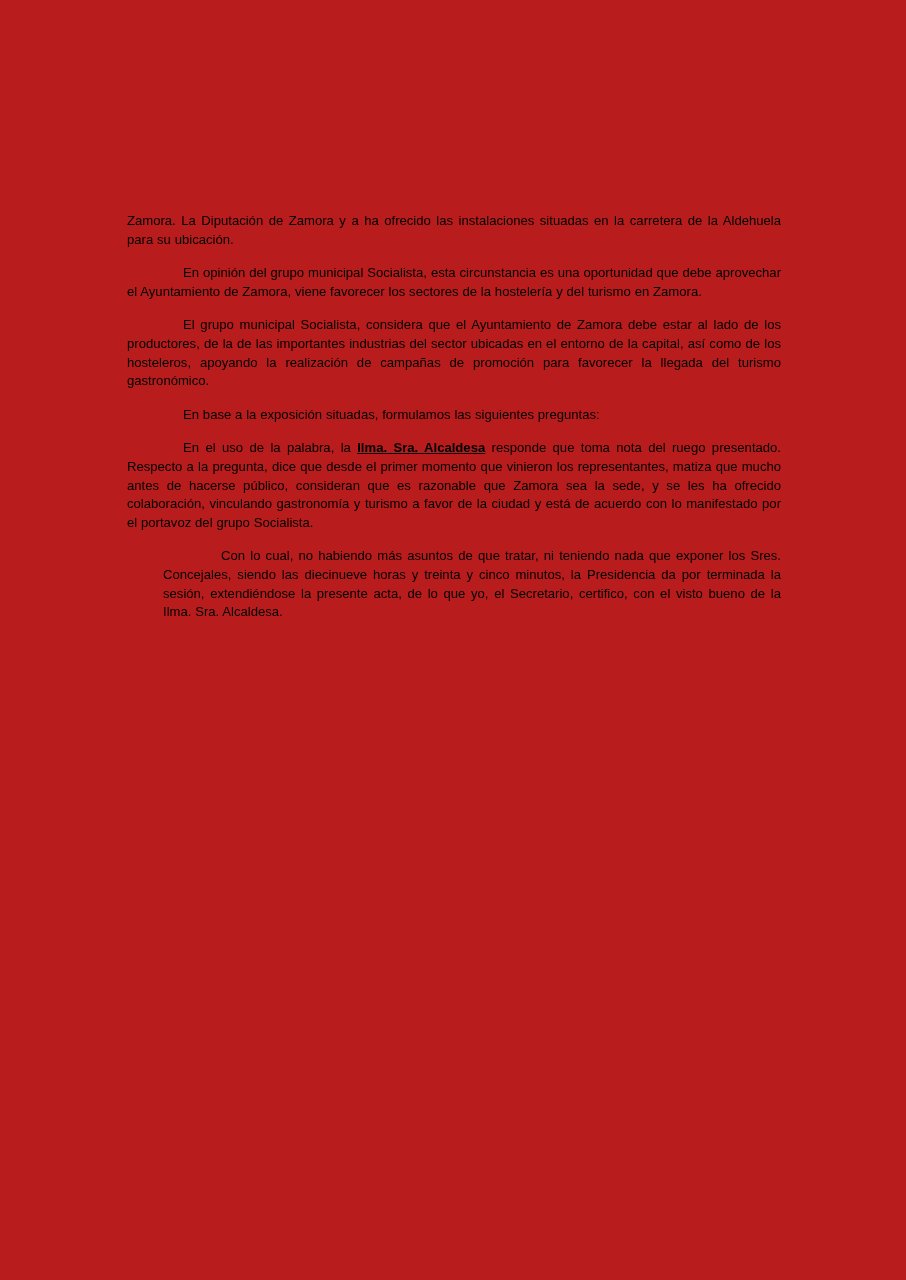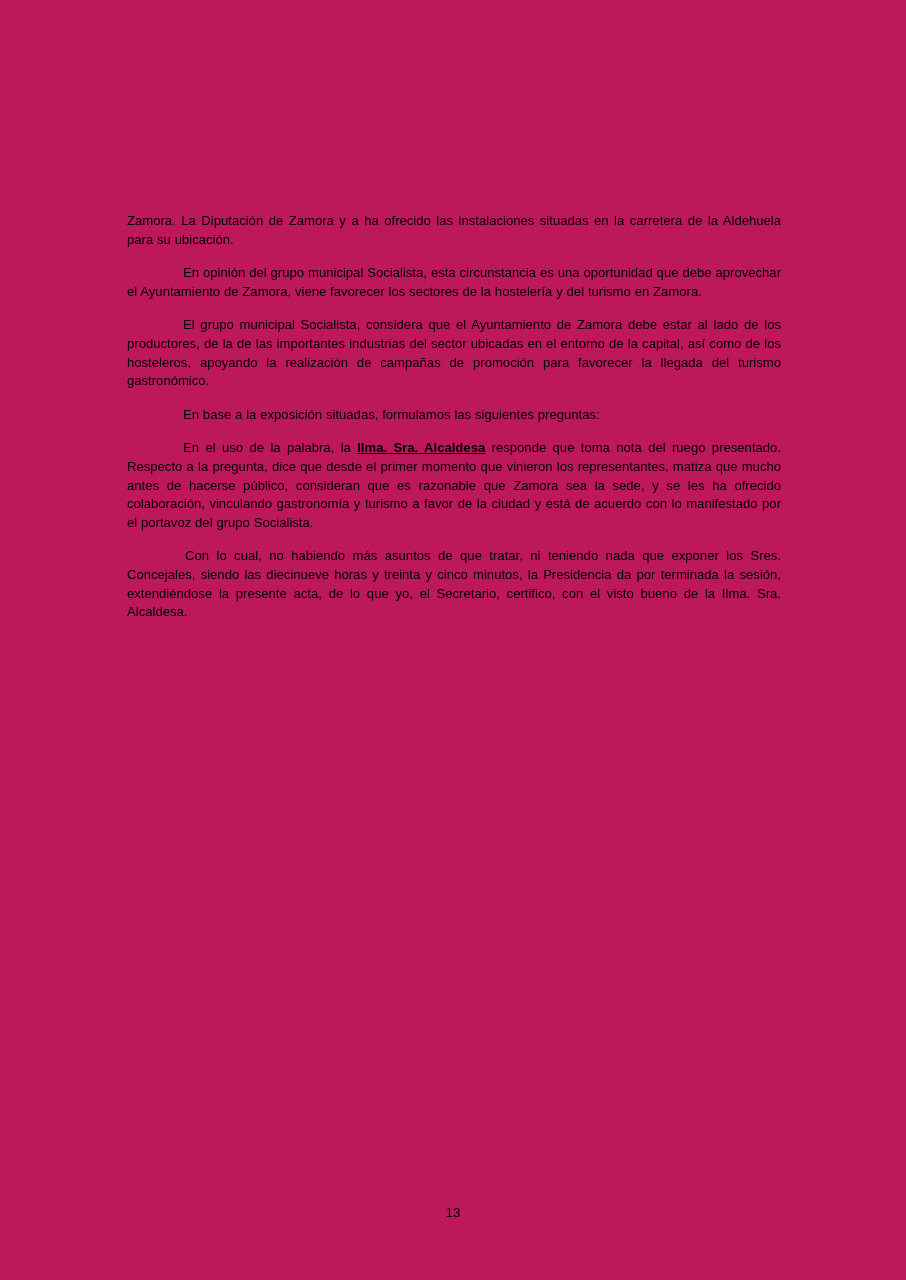--- a/index.html
+++ b/index.html
@@ -8,21 +8,21 @@
     background: #ffffff;
   }
   body {
     font-family: "Liberation Sans", sans-serif;
     color: #000000;
   }
   .page {
     position: relative;
     width: 906px;
     height: 1280px;
-    background: #be185d;
+    background: #b91c1c;
     overflow: hidden;
     box-sizing: border-box;
   }
   .content {
     position: absolute;
     left: 127px;
     top: 212px;
     width: 654px;
   }
   .para {
@@ -30,20 +30,21 @@
     line-height: 18.6px;
     text-align: justify;
     margin: 0 0 15px 0;
     word-spacing: 0.2px;
   }
   .para.indent {
     text-indent: 56px;
   }
   .para.indent-small {
     text-indent: 58px;
+    margin-left: 36px;
   }
   .para.last {
     margin-bottom: 0;
   }
   .para b {
     font-weight: bold;
     text-decoration: underline;
   }
   .page-number {
     position: absolute;
@@ -72,15 +73,14 @@
 
     <p class="para indent">En base a la exposición situadas, formulamos las siguientes preguntas:</p>
 
 
     <p class="para indent"><span>En el uso de la palabra, la </span><b>Ilma. Sra. Alcaldesa</b><span> responde que toma nota del ruego presentado. Respecto a la pregunta, dice que desde el primer momento que vinieron los representantes, matiza que mucho antes de hacerse público, consideran que es razonable que Zamora sea la sede, y se les ha ofrecido colaboración, vinculando gastronomía y turismo a favor de la ciudad y está de acuerdo con lo manifestado por el portavoz del grupo Socialista.</span></p>
 
     <p class="para indent-small last">Con lo cual, no habiendo más asuntos de que tratar, ni teniendo nada que exponer los Sres. Concejales, siendo las diecinueve horas y treinta y cinco minutos, la Presidencia da por terminada la sesión, extendiéndose la presente acta, de lo que yo, el Secretario, certifico, con el visto bueno de la Ilma. Sra. Alcaldesa.</p>
 
   </div>
 
-  <div class="page-number">13</div>
 
 </div>
 
 </body></html>

